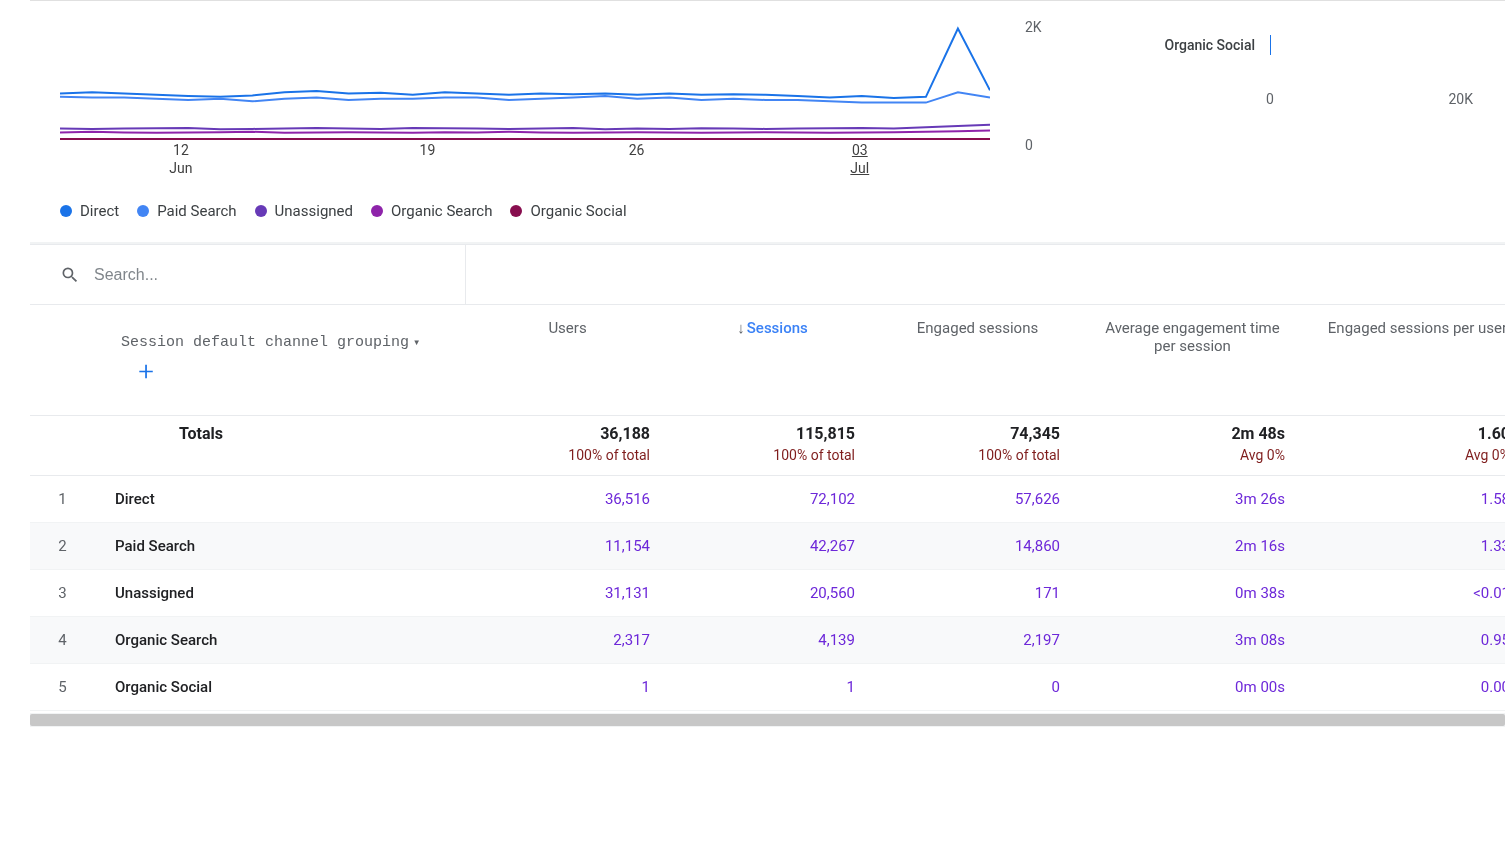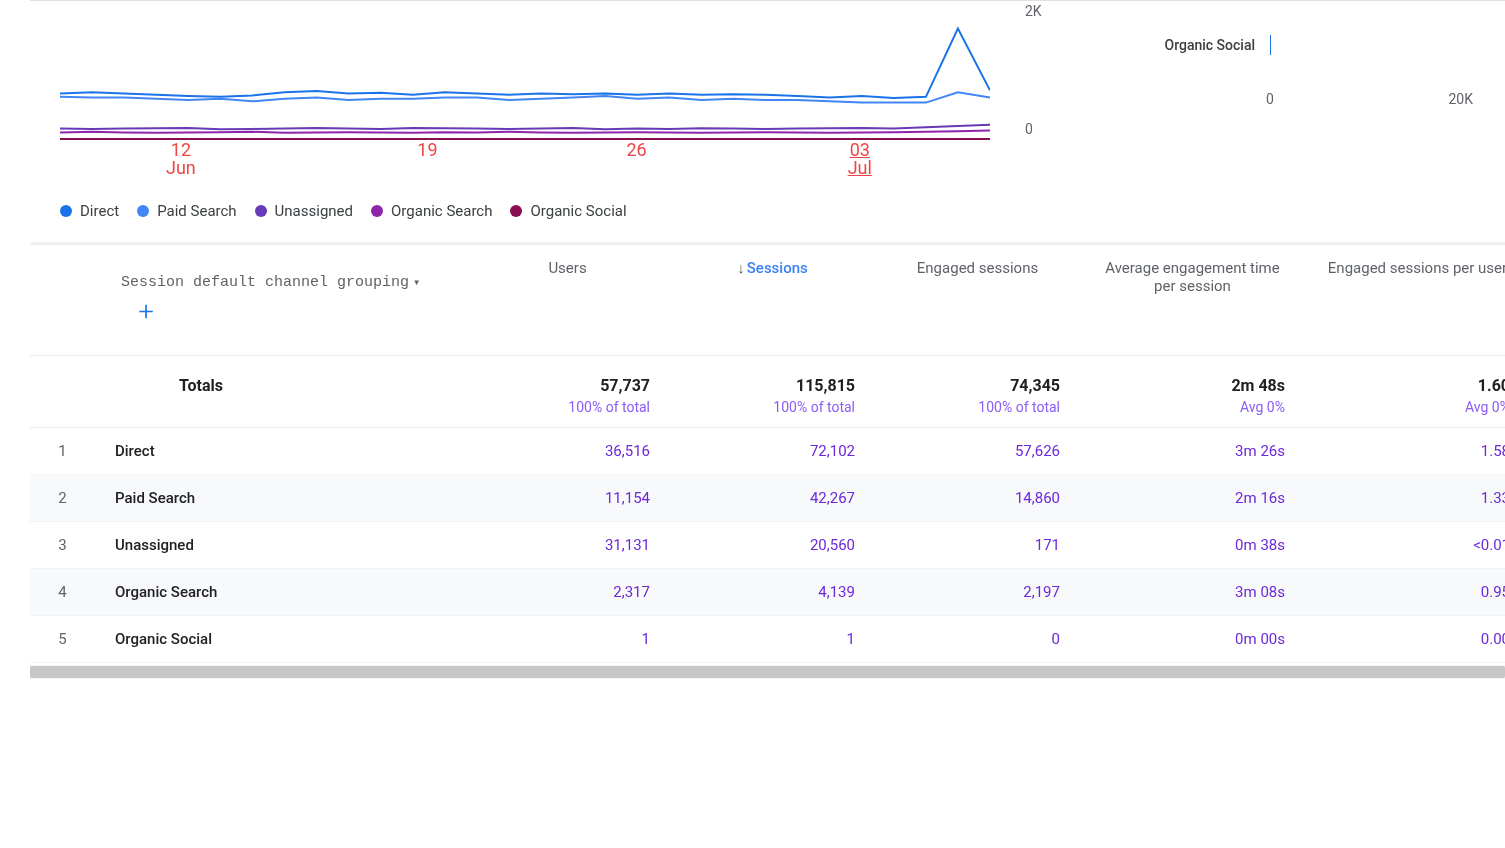--- a/index.html
+++ b/index.html
@@ -31,26 +31,26 @@
     position: relative;
     flex: 0 0 995px;
     height: 180px;
   }
   .line-chart svg { position:absolute; left:30px; top:0; }
   .xaxis {
     position: absolute;
     left: 30px; bottom: 0; width: 930px; height: 40px;
   }
   .xtick {
-    position:absolute; text-align:center; color:#ef4444; font-size:18px; transform:translateX(-50%);
+    position:absolute; text-align:center; color:#404040; font-size:14px; transform:translateX(-50%);
   }
   .xtick .t1 { line-height:18px; }
   .xtick .t2 { line-height:18px; }
   .yaxis {
-    position:absolute; right:-40px; top:0; bottom:40px; width:40px;
+    position:absolute; right:-40px; top:16px; bottom:40px; width:40px;
   }
   .ytick { position:absolute; left:0; font-size:14px; color:#5f6368; transform:translateY(-50%); }
   .bar-chart {
     position:absolute;
     left:1065px;
     top:-40px;
     width:390px;
     height:210px;
   }
   .bar-row { position:absolute; left:0; width:100%; height:28px; }
@@ -89,23 +89,23 @@
   col.cdim { width:370px; }
   col.cm { width:205px; }
   col.cm4 { width:225px; }
   th, td { padding: 14px 20px; font-size:15px; }
   th { font-weight:400; color:#5f6368; text-align:center; vertical-align:top; border-bottom:1px solid #e8eaed; height:110px;}
   th.dim-head { text-align:left; vertical-align:middle; padding-left:26px; color:#5f6368;font-family:Liberation Mono, monospace;}
   th.dim-head .chev { font-size:12px; margin-left:4px;}
   th.dim-head .plus { color:#1a73e8; font-size:26px; font-weight:400; margin-left:12px; position:relative; top:2px;}
   th.sort-col .sort-arrow { margin-right:2px; }
   th.sort-col .sort-label { color:#3b82f6; font-weight:500; }
-  tr.totals td { border-bottom:1px solid #e8eaed; vertical-align:top; padding-top:20px; padding-bottom:12px;}
+  tr.totals td { border-bottom:1px solid #e8eaed; vertical-align:top; padding-top:8px; padding-bottom:12px;}
   tr.totals .big { color:#202124; font-weight:700; font-size:16px; display:block; text-align:right;}
-  tr.totals .sub { color:#8b5cf6; font-size:14px; display:block; text-align:right; margin-top:4px;}
+  tr.totals .sub { color:#7f1d1d; font-size:14px; display:block; text-align:right; margin-top:4px;}
   tr.totals td.dim { text-align:left; padding-left:84px;}
   tr.totals td.dim .big { text-align:left; font-weight:700;}
   tbody tr.data td { text-align:right; color:#6d28d9; border-bottom:1px solid #f1f3f4;}
   tbody tr.data td.idx { text-align:center; color:#5f6368;}
   tbody tr.data td.dim { text-align:left; color:#202124; font-weight:500;}
   tbody tr.data:nth-child(odd) { background:#f8f9fa; }
   .hscroll {
     height:14px; background:#f1f3f4; position:relative; margin-top:2px;
   }
   .hscroll .thumb { position:absolute; left:0; width:100%; top:1px; height:12px; background:#c7c7c7; border-radius:2px;}
@@ -178,20 +178,29 @@
       </span>
       <span class="legend-item">
         <span class="dot" style="background:#880e4f"></span>
         <span>Organic Social</span>
       </span>
     </div>
 
   <div class="divider"></div>
 
   <div class="table-wrap">
+    <div class="search-row">
+      <span class="search-icon">
+        <svg width="20" height="20" viewBox="0 0 24 24" fill="#5f6368">
+            <path d="M15.5 14h-.79l-.28-.27A6.471 6.471 0 0016 9.5 6.5 6.5 0 109.5 16c1.61 0 3.09-.59 4.23-1.57l.27.28v.79L19 20.49 20.49 19 15.5 14zm-6 0C7.01 14 5 11.99 5 9.5S7.01 5 9.5 5 14 7.01 14 9.5 11.99 14 9.5 14z"></path>
+          </svg>
+      </span>
+      <input class="search-input" placeholder="Search..." style="">
+      <div class="vline"></div>
+    </div>
 
     <table>
       <colgroup>
         <col class="cidx">
           <col class="cdim">
           <col class="cm">
           <col class="cm">
           <col class="cm">
           <col class="cm4">
           <col class="cm4">
@@ -210,21 +219,21 @@
           <th id="col-h-4">Engaged sessions per user</th>
         </tr>
       </thead>
       <tbody id="tbody">
         <tr class="totals">
           <td></td>
           <td class="dim">
               <span class="big">Totals</span>
             </td>
           <td>
-              <span class="big">57,737</span>
+              <span class="big">36,188</span>
               <span class="sub">100% of total</span>
             </td>
           <td>
               <span class="big">115,815</span>
               <span class="sub">100% of total</span>
             </td>
           <td>
               <span class="big">74,345</span>
               <span class="sub">100% of total</span>
             </td>

